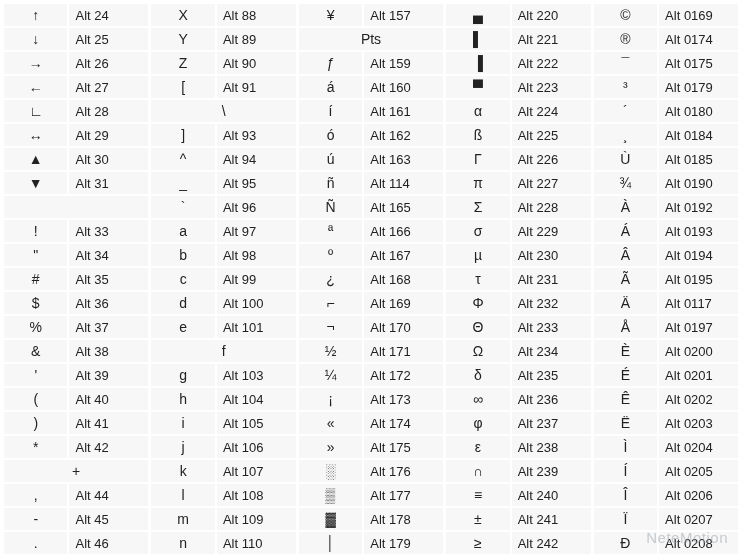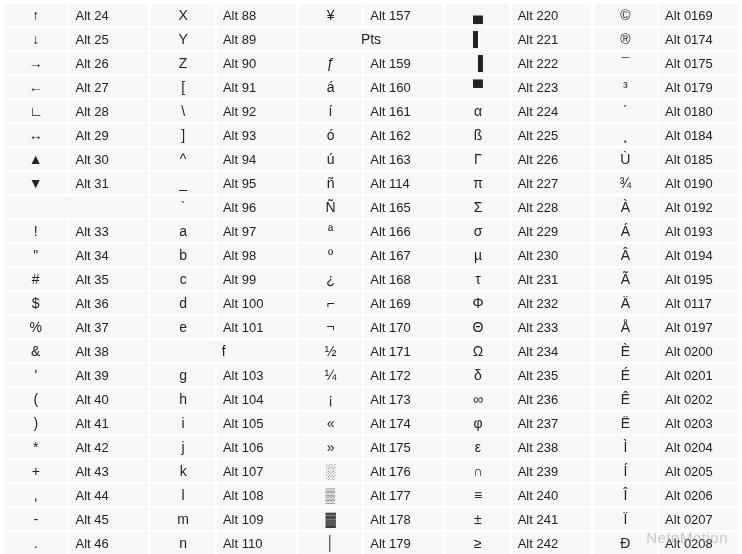--- a/index.html
+++ b/index.html
@@ -131,21 +131,20 @@
       <div class="row">
         <div class="cell symbol">)</div>
         <div class="cell code">Alt 41</div>
       </div>
       <div class="row">
         <div class="cell symbol">*</div>
         <div class="cell code">Alt 42</div>
       </div>
       <div class="row">
         <div class="cell symbol">+</div>
-        <div class="cell code">Alt 43</div>
       </div>
       <div class="row">
         <div class="cell symbol">,</div>
         <div class="cell code">Alt 44</div>
       </div>
       <div class="row">
         <div class="cell symbol">-</div>
         <div class="cell code">Alt 45</div>
       </div>
       <div class="row">
@@ -165,21 +164,20 @@
       <div class="row">
         <div class="cell symbol">Z</div>
         <div class="cell code">Alt 90</div>
       </div>
       <div class="row">
         <div class="cell symbol">[</div>
         <div class="cell code">Alt 91</div>
       </div>
       <div class="row">
         <div class="cell symbol">\</div>
-        <div class="cell code">Alt 92</div>
       </div>
       <div class="row">
         <div class="cell symbol">]</div>
         <div class="cell code">Alt 93</div>
       </div>
       <div class="row">
         <div class="cell symbol">^</div>
         <div class="cell code">Alt 94</div>
       </div>
       <div class="row">

